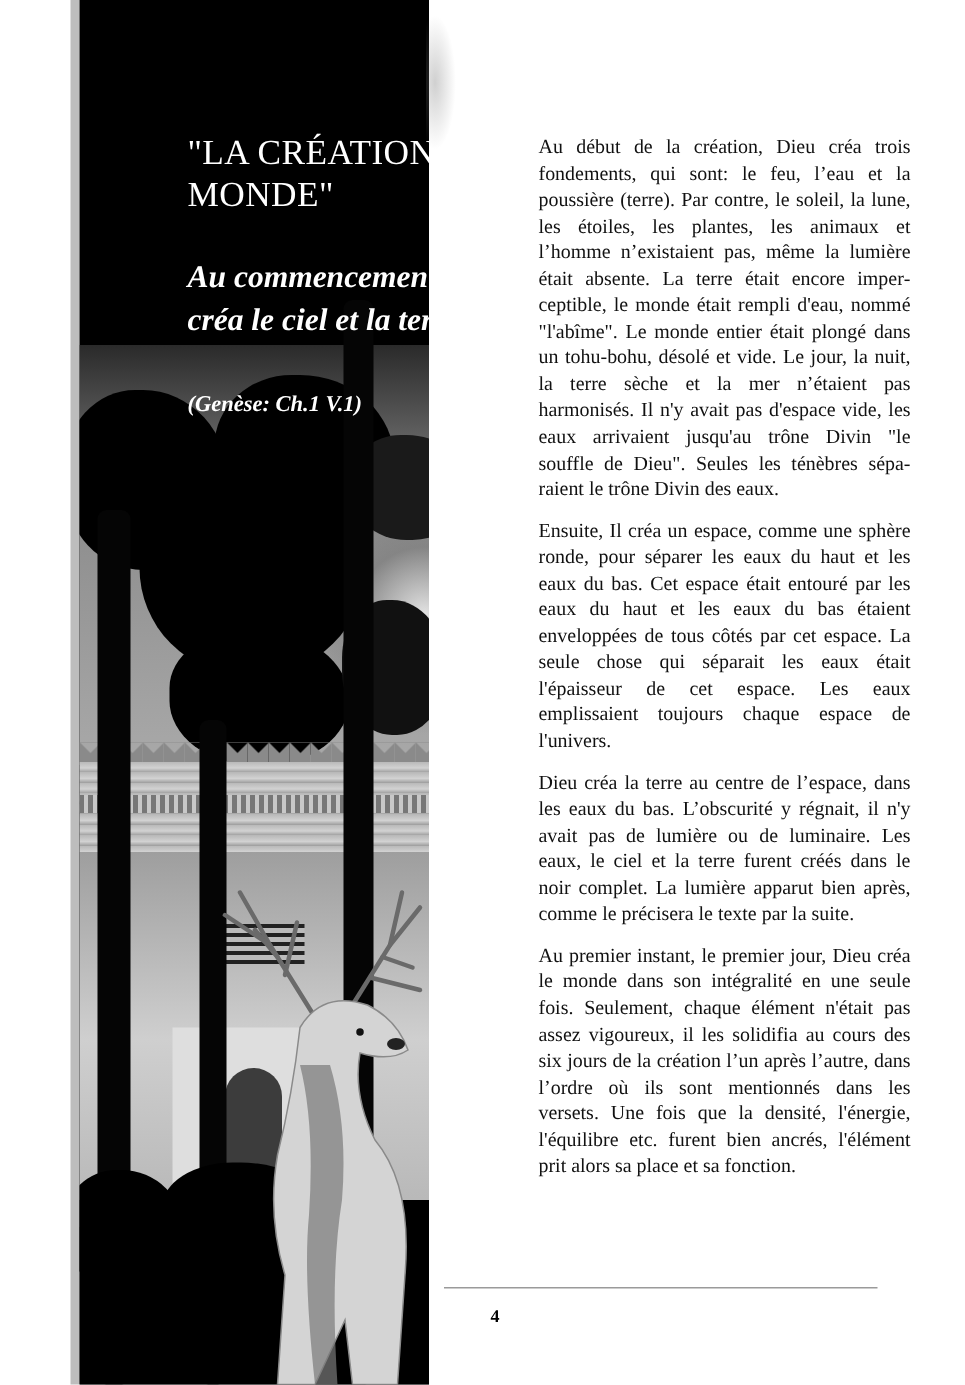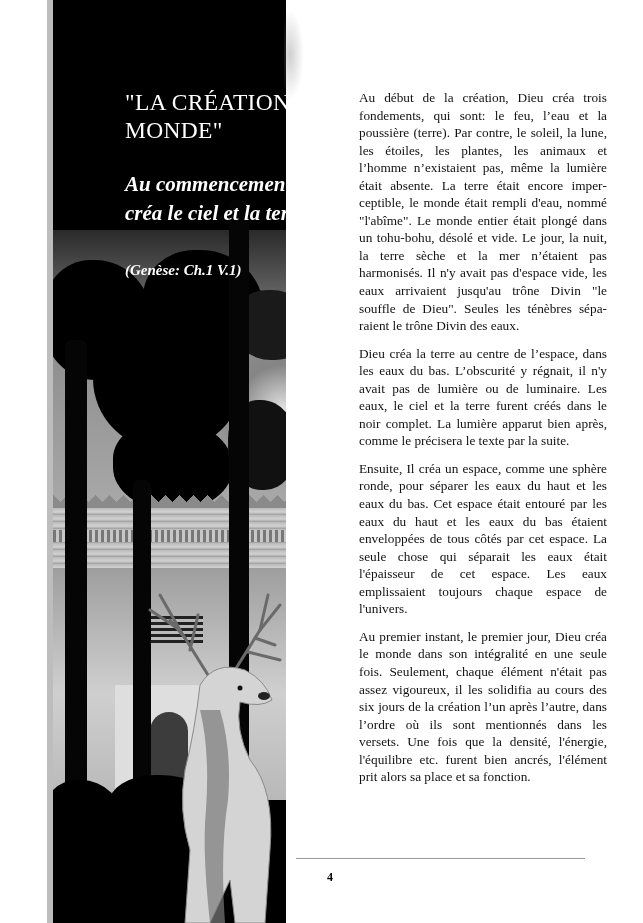--- a/index.html
+++ b/index.html
@@ -155,19 +155,19 @@
   <path d="M60 95 Q75 70 105 80 Q125 90 132 110 Q120 118 100 112 Q95 140 110 170 Q135 200 130 260 L125 333 L95 333 L90 290 L70 333 L45 333 L50 260 Q38 220 45 180 Q55 140 60 95 Z" fill="#d4d4d4" stroke="#8a8a8a" stroke-width="1"></path>
   <path d="M60 120 Q70 160 66 220 Q62 260 70 333 L85 333 Q80 260 88 210 Q92 160 80 120 Z" fill="#7a7a7a" opacity="0.7"></path>
   <ellipse cx="124" cy="106" rx="6" ry="4" fill="#222"></ellipse>
   <circle cx="100" cy="98" r="2.5" fill="#111"></circle>
 </svg>
 
 <div class="smoke"></div>
 
 <div class="body-column">
   <p>Au début de la création, Dieu créa trois fondements, qui sont: le feu, l’eau et la poussière (terre). Par contre, le soleil, la lune, les étoiles, les plantes, les animaux et l’homme n’existaient pas, même la lumière était absente. La terre était encore imper­ceptible, le monde était rempli d'eau, nom­mé "l'abîme". Le monde entier était plongé dans un tohu-bohu, désolé et vide. Le jour, la nuit, la terre sèche et la mer n’étaient pas harmonisés. Il n'y avait pas d'espace vide, les eaux arrivaient jusqu'au trône Divin "le souffle de Dieu". Seules les ténèbres sépa­raient le trône Divin des eaux.</p>
+  <p>Ensuite, Il créa un espace, comme une sphère ronde, pour séparer les eaux du haut et les eaux du bas. Cet espace était entouré par les eaux du haut et les eaux du bas étaient enveloppées de tous côtés par cet espace. La seule chose qui séparait les eaux était l'épaisseur de cet espace. Les eaux emplissaient toujours chaque espace de l'univers.</p>
   <p>Dieu créa la terre au centre de l’espace, dans les eaux du bas. L’obscurité y régnait, il n'y avait pas de lumière ou de luminaire. Les eaux, le ciel et la terre furent créés dans le noir complet. La lumière apparut bien après, comme le précisera le texte par la suite.</p>
-  <p>Ensuite, Il créa un espace, comme une sphère ronde, pour séparer les eaux du haut et les eaux du bas. Cet espace était entouré par les eaux du haut et les eaux du bas étaient enveloppées de tous côtés par cet espace. La seule chose qui séparait les eaux était l'épaisseur de cet espace. Les eaux emplissaient toujours chaque espace de l'univers.</p>
   <p>Au premier instant, le premier jour, Dieu créa le monde dans son intégralité en une seule fois. Seulement, chaque élément n'était pas assez vigoureux, il les solidifia au cours des six jours de la création l’un après l’autre, dans l’ordre où ils sont men­tionnés dans les versets. Une fois que la densité, l'énergie, l'équilibre etc. furent bien ancrés, l'élément prit alors sa place et sa fonction.</p>
 </div>
 
 <div class="footer-rule"></div>
 <span class="page-number">4</span>
 
 </body></html>

